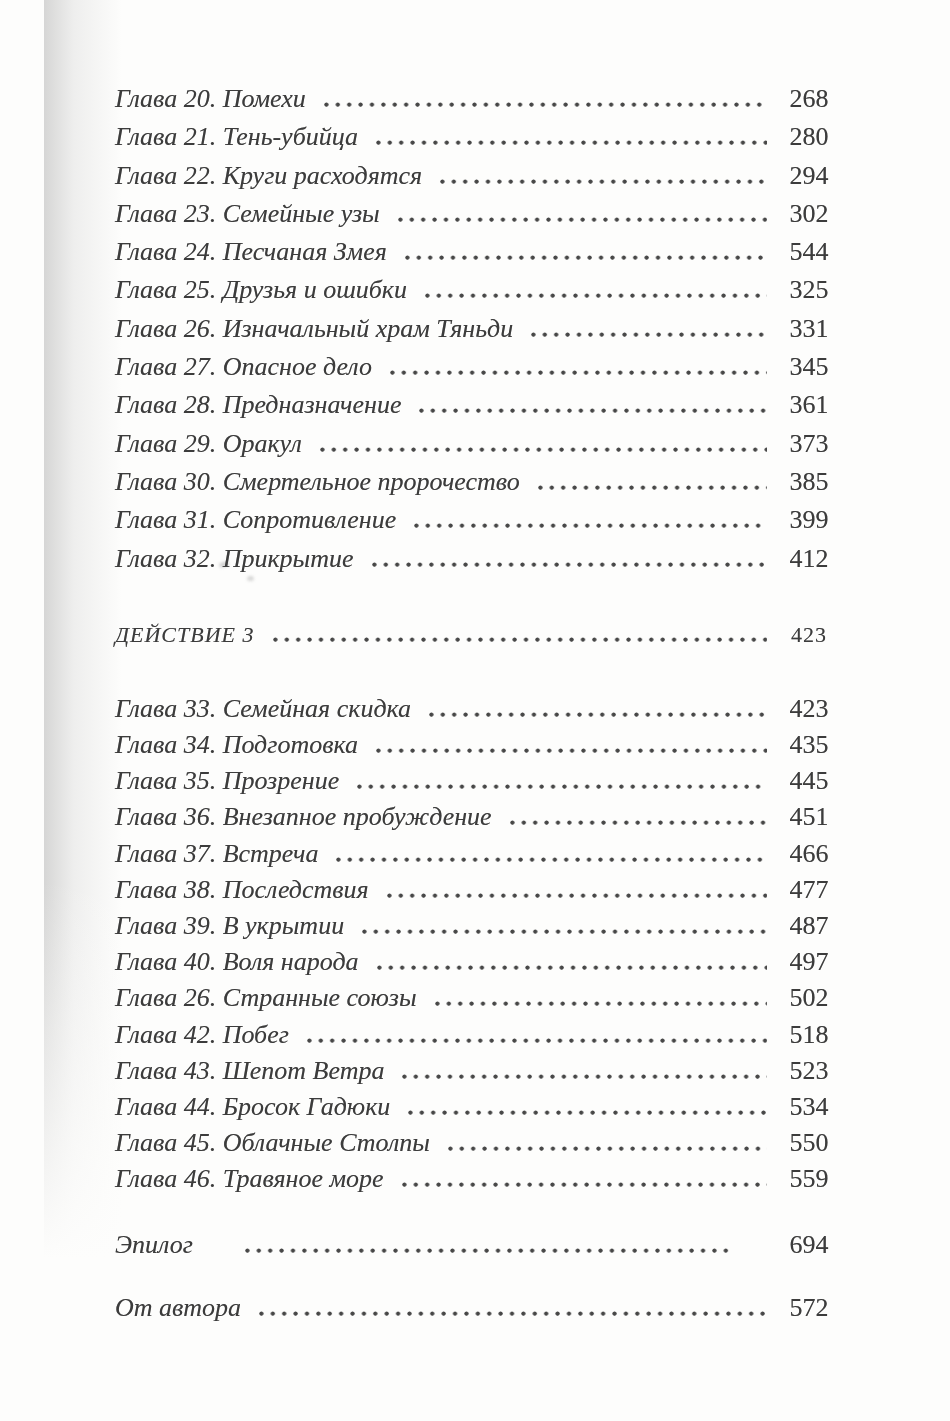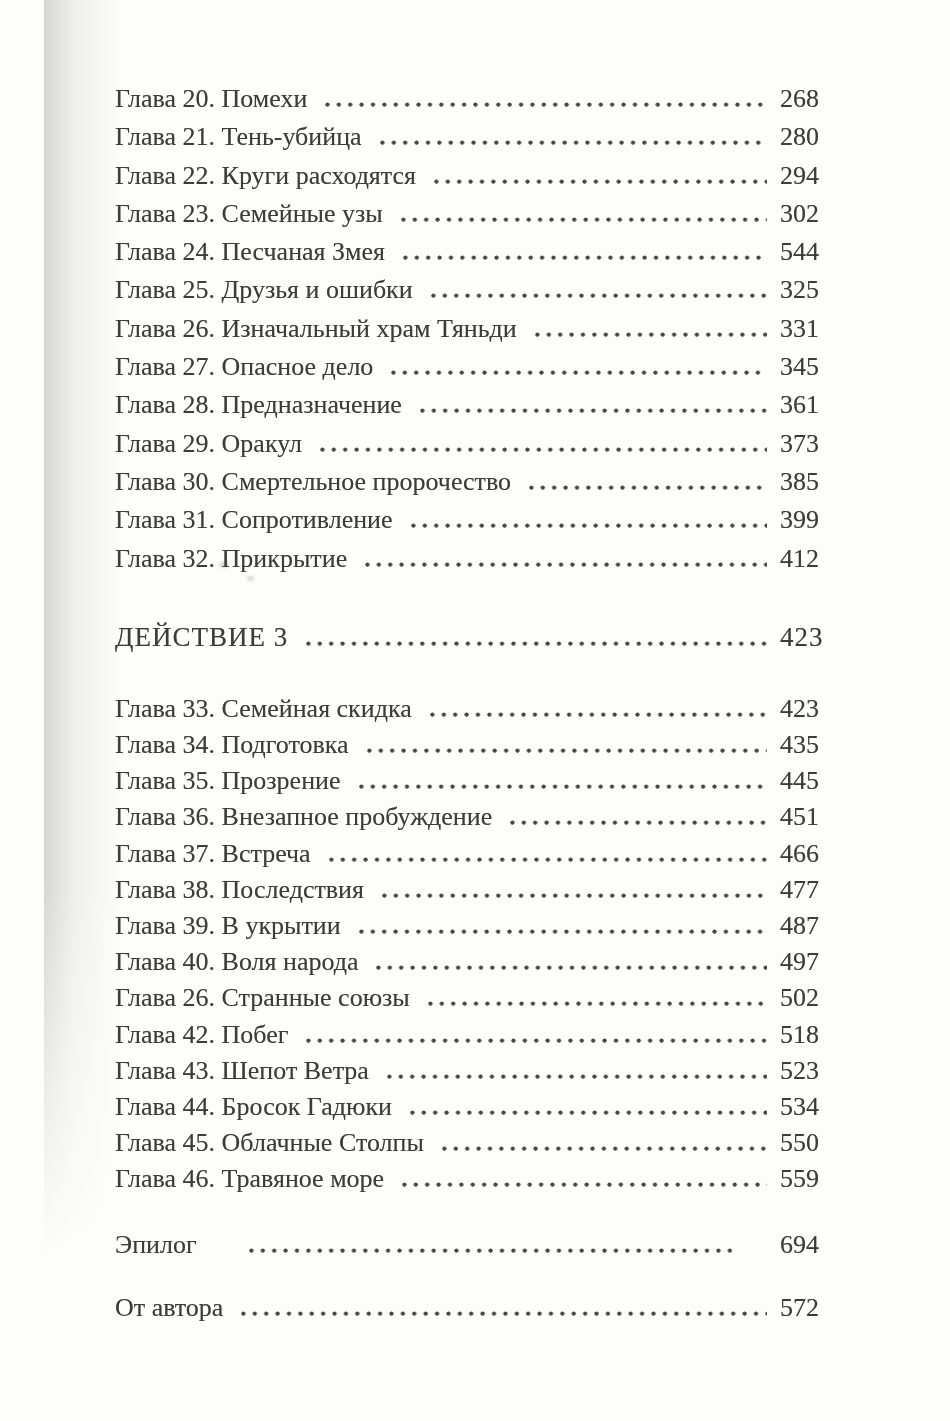--- a/index.html
+++ b/index.html
@@ -64,43 +64,43 @@
   .toc-row {
     display: flex;
     align-items: baseline;
     text-shadow: 0 0 0.5px rgba(60,60,60,0.45);
   }
   .g-chapters-1 .toc-row { height: 38.3px; }
   .g-chapters-2 .toc-row { height: 36.2px; }
   .g-part { margin-top: 40px; margin-bottom: 34px; }
   .g-part .toc-row {
     height: 38px;
-    font-size: 27px;
+    font-size: 22px;
     letter-spacing: 1px;
   }
   .g-epilogue { margin-top: 30px; }
   .g-epilogue .toc-row { height: 38px; gap: 34px; }
   .g-author { margin-top: 25px; }
   .g-author .toc-row { height: 38px; }
 
-  .toc-label { white-space: nowrap; }
+  .toc-label { white-space: nowrap; font-style: italic; }
   .dot-leader {
     flex: 1 1 auto;
     height: 5px;
     margin: 0 13px 0 18px;
     background-image: radial-gradient(circle at 2.4px 2.6px,
       #474747 1.75px, rgba(71,71,71,0) 2.4px);
     background-size: 11.4px 5px;
     background-repeat: repeat-x;
     background-position: left bottom;
     min-width: 12px;
   }
   .toc-page {
     flex: 0 0 58px;
-    text-align: left;
+    text-align: center;
     white-space: nowrap;
   }
 </style>
 </head>
 <body>
 
 <div class="page">
   <div class="curl-shadow"></div>
   <div class="curl-shadow-fade"></div>
   <div class="smudge-a"></div>

